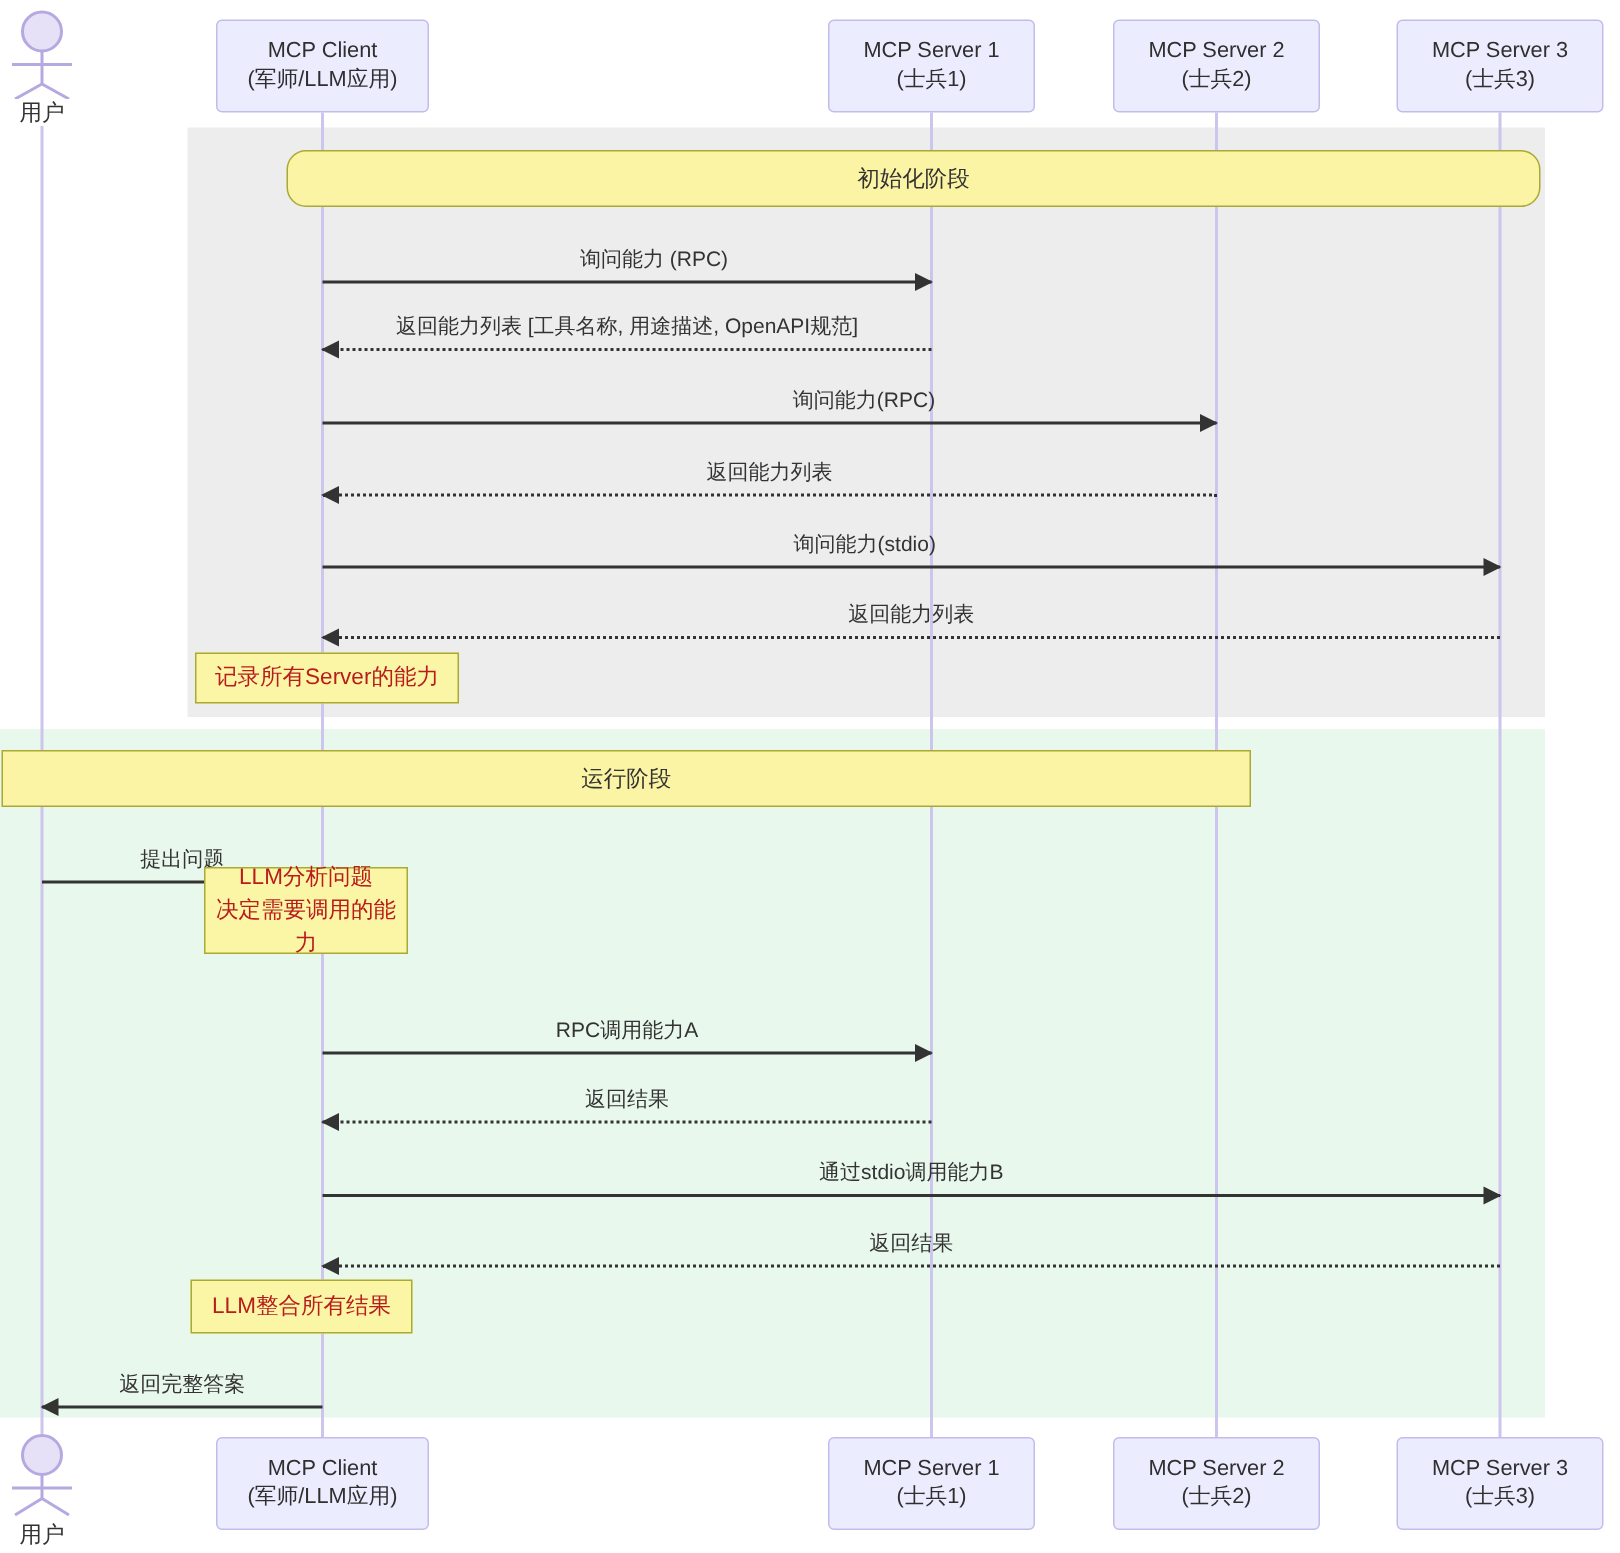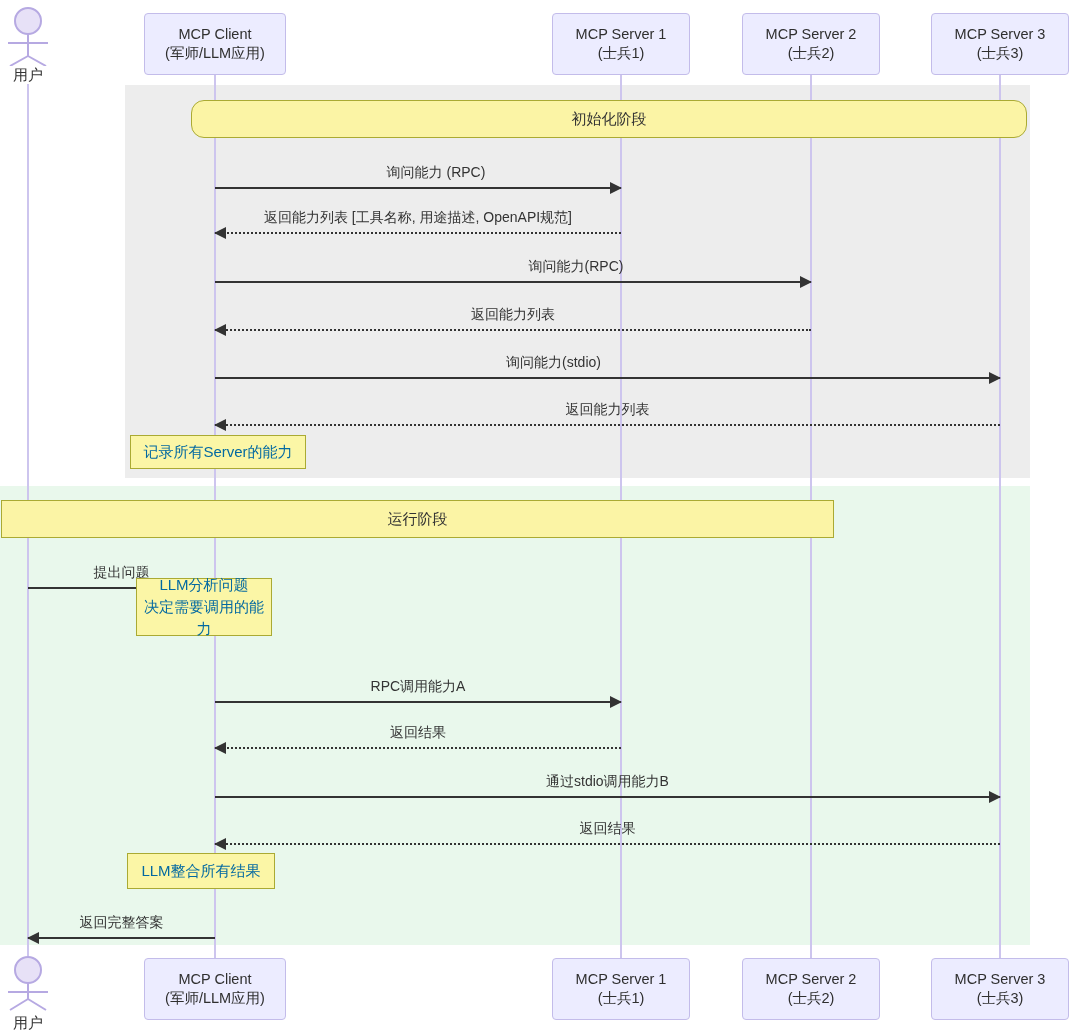--- a/index.html
+++ b/index.html
@@ -20,21 +20,21 @@
     font-size:14.5px; line-height:1.32; color:#2f2f2f; text-align:center;
   }
   .phase-banner {
     position:absolute; height:38px; background:#fbf4a5; border:1px solid #aaaa33;
     z-index:5; display:flex; align-items:center; justify-content:center;
     font-size:15px; color:#333333;
   }
   .note {
     position:absolute; background:#fbf6a6; border:1px solid #aaaa33; z-index:6;
     display:flex; flex-direction:column; align-items:center; justify-content:center;
-    font-size:15px; line-height:1.45; color:#0369a1; text-align:center;
+    font-size:15px; line-height:1.45; color:#b91c1c; text-align:center;
   }
   .msg-label {
     position:absolute; height:20px; z-index:4; font-size:14px; color:#333333;
     text-align:center; line-height:20px; white-space:nowrap;
   }
   .arrow { position:absolute; height:0; z-index:4; }
   .arrow.solid  { border-top:2px solid #333333; }
   .arrow.dotted { border-top:2px dotted #333333; }
   .head { position:absolute; width:0; height:0; top:-7px;
           border-top:6px solid transparent; border-bottom:6px solid transparent; }
@@ -113,21 +113,21 @@
   <div class="msg-label" style="left:232px; top:256px; width:688px;">询问能力(RPC)</div>
   <div class="arrow solid" style="left:215px; top:281px; width:596px;">
       <span class="head right"></span>
     </div>
 
   <div class="msg-label" style="left:215px; top:304px; width:596px;">返回能力列表</div>
   <div class="arrow dotted" style="left:215px; top:329px; width:596px;">
       <span class="head left"></span>
     </div>
 
-  <div class="msg-label" style="left:201px; top:352px; width:688px;padding-left:17px;">询问能力(stdio)</div>
+  <div class="msg-label" style="left:224px; top:352px; width:688px;padding-left:17px;">询问能力(stdio)</div>
   <div class="arrow solid" style="left:215px; top:377px; width:785px;">
       <span class="head right"></span>
     </div>
 
   <div class="msg-label" style="left:215px; top:399px; width:785px;">返回能力列表</div>
   <div class="arrow dotted" style="left:215px; top:424px; width:785px;">
       <span class="head left"></span>
     </div>
 
   <div class="note" style="left:130px; top:435px; width:176px; height:34px;">

